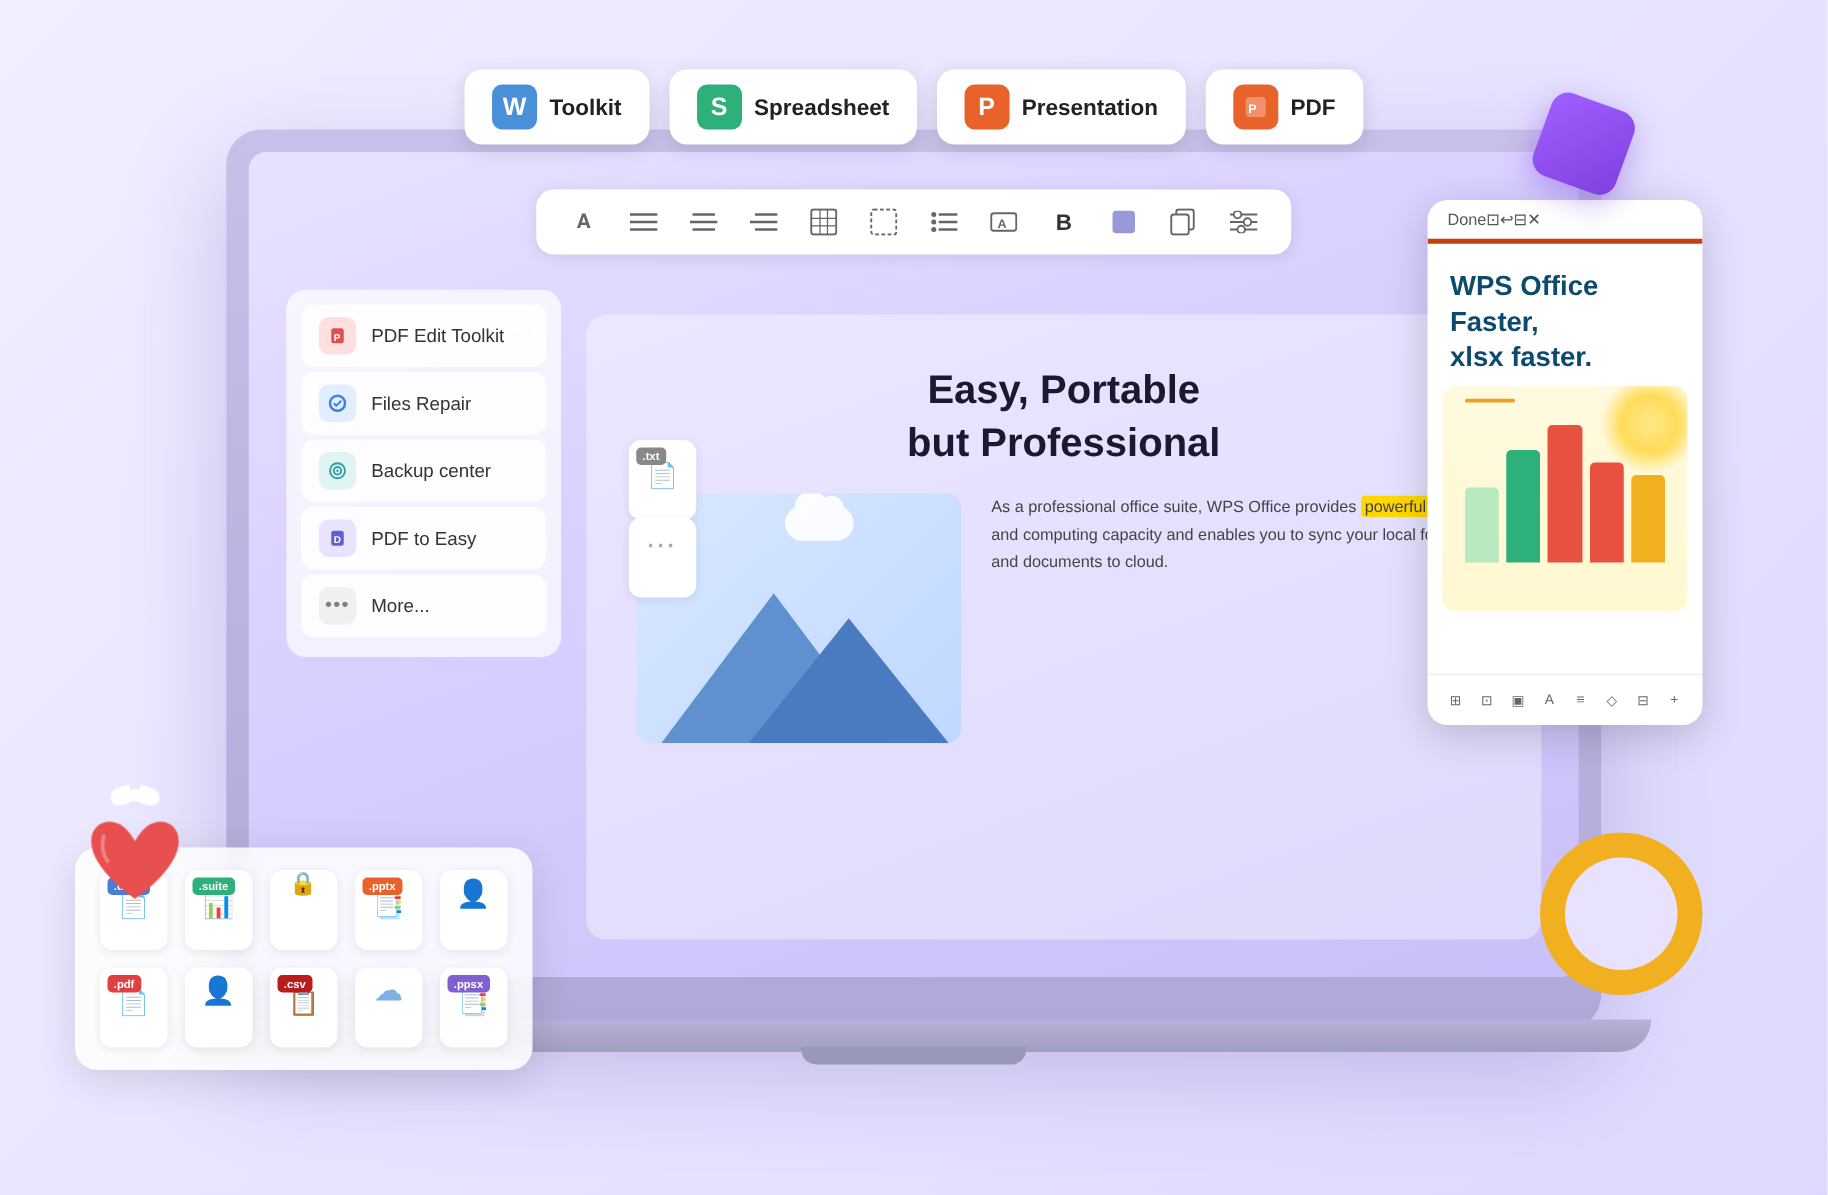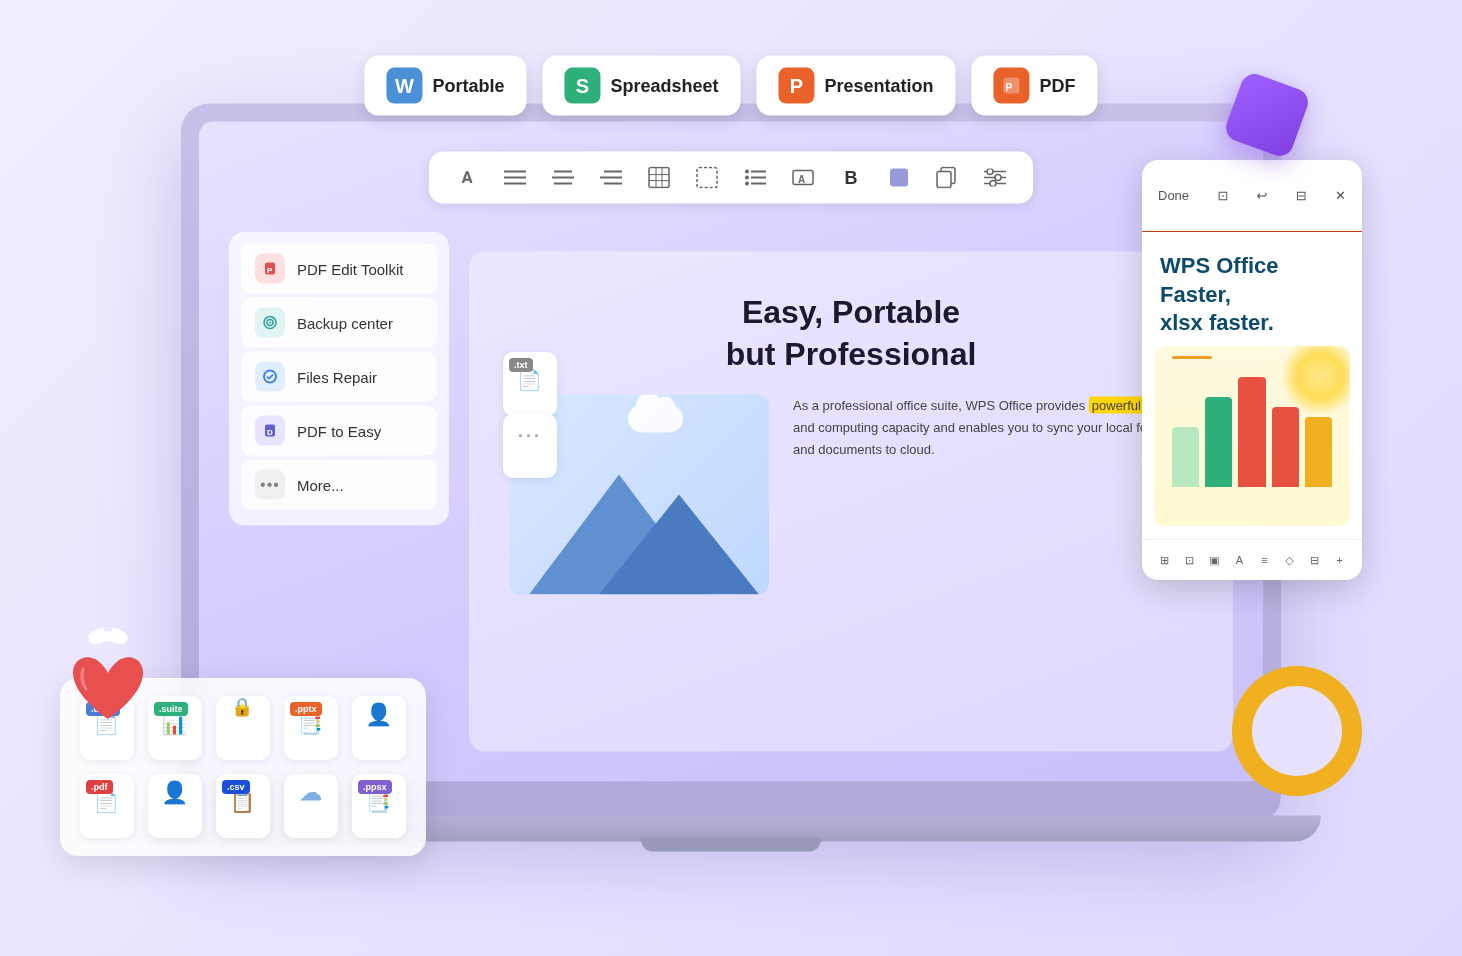--- a/index.html
+++ b/index.html
@@ -225,23 +225,22 @@
       background: white;
       border-radius: 16px;
       box-shadow: 0 8px 32px rgba(0,0,0,0.18);
       z-index: 20;
       overflow: hidden;
     }
 
     .wps-panel-header {
       display: flex;
       align-items: center;
-      justify-content: space-between;
-      padding: 28px 16px;
-      border-bottom: 1px solid #c2410c;
+      padding: 8px 16px;
+      border-bottom: 4px solid #c2410c;
       font-size: 13px;
       color: #555;
     }
 
     .wps-panel-title {
       font-size: 22px;
       font-weight: 800;
       color: #0c4a6e;
       padding: 20px 18px 8px;
       line-height: 1.3;
@@ -377,21 +376,21 @@
       color: white;
       padding: 2px 5px;
       border-radius: 4px;
     }
 
     .tag-blue { background: #4a7cd8; }
     .tag-green { background: #2db07a; }
     .tag-orange { background: #e8622a; }
     .tag-red { background: #e04040; }
     .tag-gray { background: #888; }
-    .tag-teal { background: #1d4ed8; }
+    .tag-teal { background: #b91c1c; }
     .tag-purple { background: #8060d0; }
 
     .file-icon-locked { font-size: 18px; color: #888; }
 
     
     .sun-rays {
       position: absolute;
       top: -10px;
       right: -10px;
       width: 80px;
@@ -424,21 +423,21 @@
       <path d="M15 18 C13 25 14 32 18 38" stroke="rgba(255,255,255,0.3)" stroke-width="3" fill="none" stroke-linecap="round"></path>
     </svg>
   </div>
 </div>
 
 <div class="laptop-shell">
 
   <div class="app-tabs">
     <div class="app-tab">
       <div class="tab-icon doc">W</div>
-      <span>Portable</span>
+      <span>Toolkit</span>
     </div>
     <div class="app-tab">
       <div class="tab-icon sheet">S</div>
       <span>Spreadsheet</span>
     </div>
     <div class="app-tab">
       <div class="tab-icon ppt">P</div>
       <span>Presentation</span>
     </div>
     <div class="app-tab">
@@ -535,37 +534,37 @@
       <div class="menu-item">
         <div class="menu-icon mi-red">
           <svg width="16" height="16" viewBox="0 0 16 16">
               <rect width="10" height="12" x="3" y="2" rx="2" fill="#e05050"></rect>
               <text x="5" y="12" font-size="8" font-weight="900" fill="white">P</text>
             </svg>
         </div>
         <span>PDF Edit Toolkit</span>
       </div>
       <div class="menu-item">
+        <div class="menu-icon mi-blue">
+          <svg width="16" height="16" viewBox="0 0 16 16">
+              <circle cx="8" cy="8" r="6" fill="none" stroke="#4080e0" stroke-width="2"></circle>
+              <path d="M5 8 L7 10 L11 6" stroke="#4080e0" stroke-width="1.5" fill="none"></path>
+            </svg>
+        </div>
+        <span>Files Repair</span>
+      </div>
+      <div class="menu-item">
         <div class="menu-icon mi-teal">
           <svg width="16" height="16" viewBox="0 0 16 16">
               <circle cx="8" cy="8" r="6" fill="none" stroke="#30a0a0" stroke-width="1.5"></circle>
               <circle cx="8" cy="8" r="3" fill="none" stroke="#30a0a0" stroke-width="1.5"></circle>
               <circle cx="8" cy="8" r="1" fill="#30a0a0"></circle>
             </svg>
         </div>
         <span>Backup center</span>
-      </div>
-      <div class="menu-item">
-        <div class="menu-icon mi-blue">
-          <svg width="16" height="16" viewBox="0 0 16 16">
-              <circle cx="8" cy="8" r="6" fill="none" stroke="#4080e0" stroke-width="2"></circle>
-              <path d="M5 8 L7 10 L11 6" stroke="#4080e0" stroke-width="1.5" fill="none"></path>
-            </svg>
-        </div>
-        <span>Files Repair</span>
       </div>
       <div class="menu-item">
         <div class="menu-icon mi-indigo">
           <svg width="16" height="16" viewBox="0 0 16 16">
               <rect width="10" height="12" x="3" y="2" rx="2" fill="#6060d0"></rect>
               <text x="5" y="12" font-size="8" font-weight="900" fill="white">D</text>
             </svg>
         </div>
         <span>PDF to Easy</span>
       </div>

